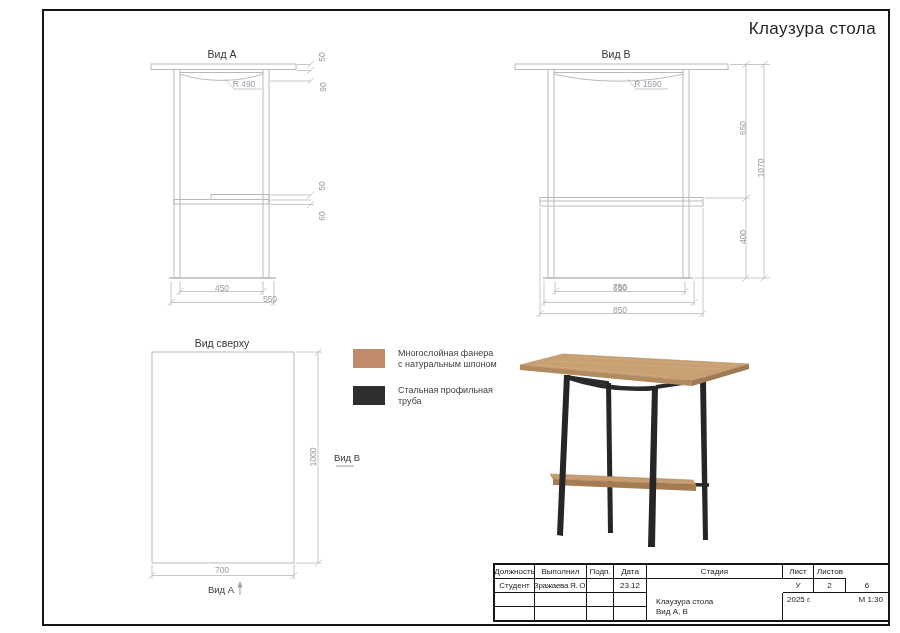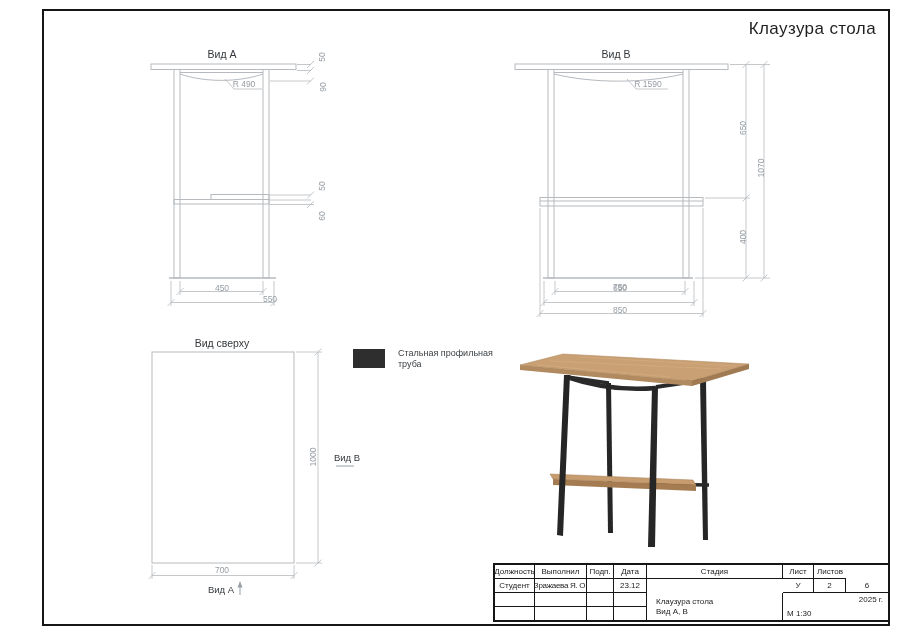--- a/index.html
+++ b/index.html
@@ -20,21 +20,21 @@
   
   .tblock { position:absolute; left:493px; top:563px; width:397px; height:59px; border:2px solid #161616;
             display:grid; grid-template-columns:40px 52px 27px 33px 136px 31px 32px 42px;
             grid-template-rows:14px 14px 14px 13px; font-size:8px; color:#1d1d1d; }
   .cell { border-right:1.5px solid #161616; border-bottom:1.5px solid #161616;
           display:flex; align-items:center; justify-content:center; overflow:hidden; white-space:nowrap; }
   .cell.noR { border-right:none; }
   .cell.noB { border-bottom:none; }
   .cell.topleft { align-items:flex-start; justify-content:flex-start; padding:3px 0 0 9px; }
   .cell.stack { flex-direction:column; align-items:flex-start; justify-content:flex-start; padding:4px 0 0 9px; line-height:9.5px; }
-  .cell.yearscale { flex-direction:column; align-items:stretch; justify-content:space-between; padding:2px 5px 2px 4px; }
+  .cell.yearscale { flex-direction:row; align-items:stretch; justify-content:space-between; padding:2px 5px 2px 4px; }
   .yearscale .yr { text-align:right; }
   .yearscale .sc { text-align:left; }
   .tight { letter-spacing:-.3px; }
 </style>
 </head>
 <body>
 
 <div class="sheet">
 
   <div class="frame"></div>
@@ -160,20 +160,29 @@
   <div class="lbl" style="left:620px; top:309.5px;">850</div>
 
   <div class="lbl rot" style="left:313px; top:457px;">1000</div>
   <div class="lbl" style="left:222px; top:570px;">700</div>
   <div class="marker" style="left:347px; top:457px;">Вид В</div>
   <div class="marker" style="left:221px; top:589px;">Вид А</div>
 
   <div class="legend">
     <div class="legend-row">
       <svg width="32" height="19">
+        <rect x="0" y="0" width="32" height="19" fill="#c18a68"></rect>
+      </svg>
+      <div class="legend-text">
+        <div>Многослойная фанера</div>
+        <div>с натуральным шпоном</div>
+      </div>
+    </div>
+    <div class="legend-row">
+      <svg width="32" height="19">
         <rect x="0" y="0" width="32" height="19" fill="#2e2e2e"></rect>
       </svg>
       <div class="legend-text">
         <div>Стальная профильная</div>
         <div>труба</div>
       </div>
     </div>
   </div>
 
   <svg class="layer" style="left:490px; top:335px;" width="280" height="225" viewBox="0 0 280 225">

